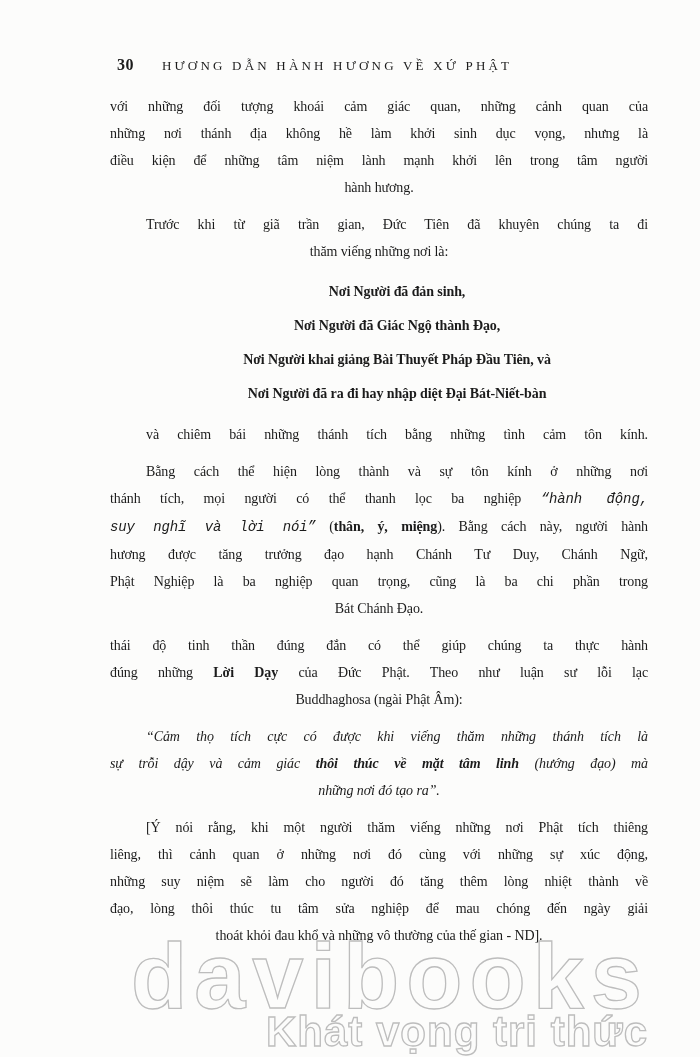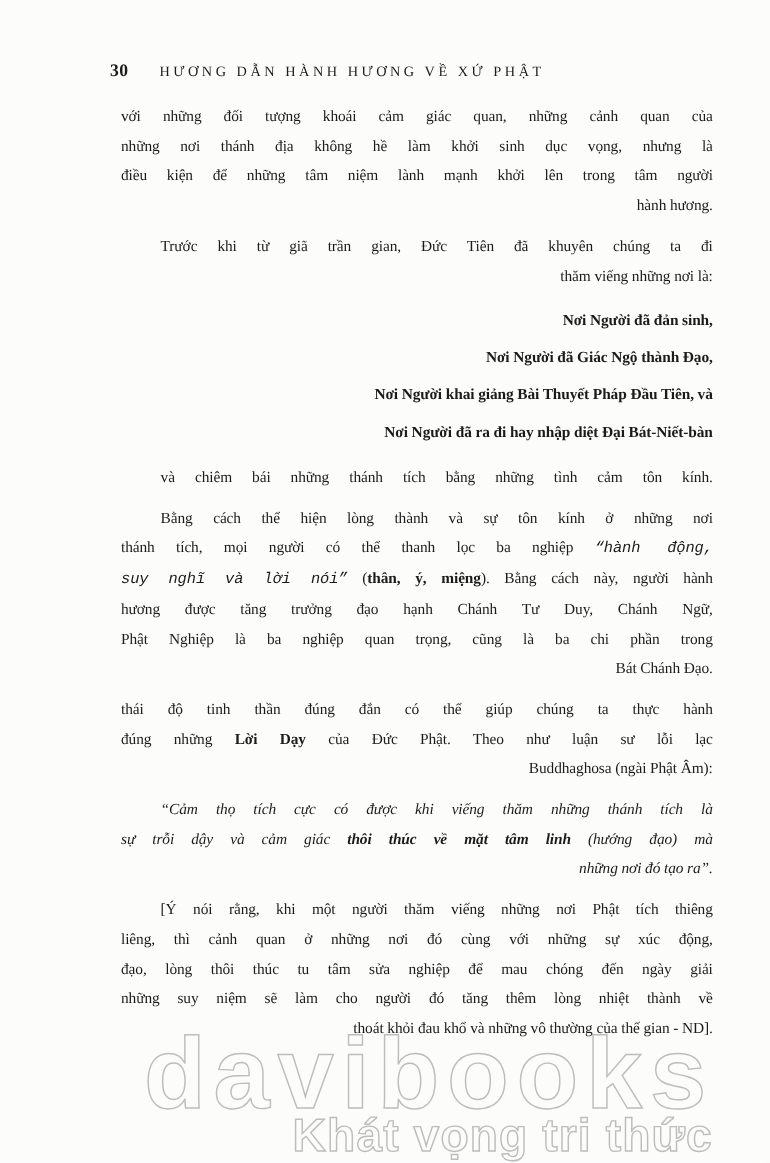--- a/index.html
+++ b/index.html
@@ -9,31 +9,31 @@
     position:relative; width:700px; height:1057px;
     background:#fcfcfb; overflow:hidden;
     font-family:"Liberation Serif","DejaVu Serif",serif;
     color:#1b1b1b;
   }
   
   .page-header {
     position:absolute; top:56px; left:100px; right:60px; z-index:2;
     display:flex; align-items:baseline;
   }
-  .page-number { font-size:16px; font-weight:bold; letter-spacing:0.5px; }
+  .page-number { font-size:16px; font-weight:bold; letter-spacing:0.5px;margin-left:17px; }
   .running-title { margin-left:28px; font-size:13px; font-weight:normal; letter-spacing:3.2px; white-space:nowrap; }
 
   
   .content {
     position:absolute; left:110px; top:93px; width:538px; z-index:1;
     font-size:14px; line-height:27px; letter-spacing:-0.1px;
   }
   .para { margin-bottom:10px; }
   .para:last-child { margin-bottom:0; }
-  .line { text-align:right; min-height:27px; }
+  .line { text-align:center; min-height:27px; }
   .line.just { text-align:justify; text-align-last:justify; }
   .line.ind { padding-left:36px; }
   .para.bold-list .line { font-weight:bold; line-height:34px; min-height:34px; padding-left:36px; }
   .para.italic .line { font-style:italic; }
   span.b { font-weight:bold; }
   span.i { font-style:italic;font-family:Liberation Mono, monospace; }
   span.bi { font-weight:bold; font-style:italic; }
 
   
   .watermark {
@@ -92,19 +92,19 @@
         <div class="line"><span>Buddhaghosa (ngài Phật Âm):</span></div>
       </div>
       <div class="para italic">
         <div class="line just ind"><span>“Cảm thọ tích cực có được khi viếng thăm những thánh tích là</span></div>
         <div class="line just"><span>sự trỗi dậy và cảm giác </span><span class="bi">thôi thúc về mặt tâm linh</span><span> (hướng đạo) mà</span></div>
         <div class="line"><span>những nơi đó tạo ra”.</span></div>
       </div>
       <div class="para">
         <div class="line just ind"><span>[Ý nói rằng, khi một người thăm viếng những nơi Phật tích thiêng</span></div>
         <div class="line just"><span>liêng, thì cảnh quan ở những nơi đó cùng với những sự xúc động,</span></div>
+        <div class="line just"><span>những suy niệm sẽ làm cho người đó tăng thêm lòng nhiệt thành về</span></div>
         <div class="line just"><span>đạo, lòng thôi thúc tu tâm sửa nghiệp để mau chóng đến ngày giải</span></div>
-        <div class="line just"><span>những suy niệm sẽ làm cho người đó tăng thêm lòng nhiệt thành về</span></div>
         <div class="line"><span>thoát khỏi đau khổ và những vô thường của thế gian - ND].</span></div>
       </div>
     </main>
 
 </div>
 
 </body></html>

